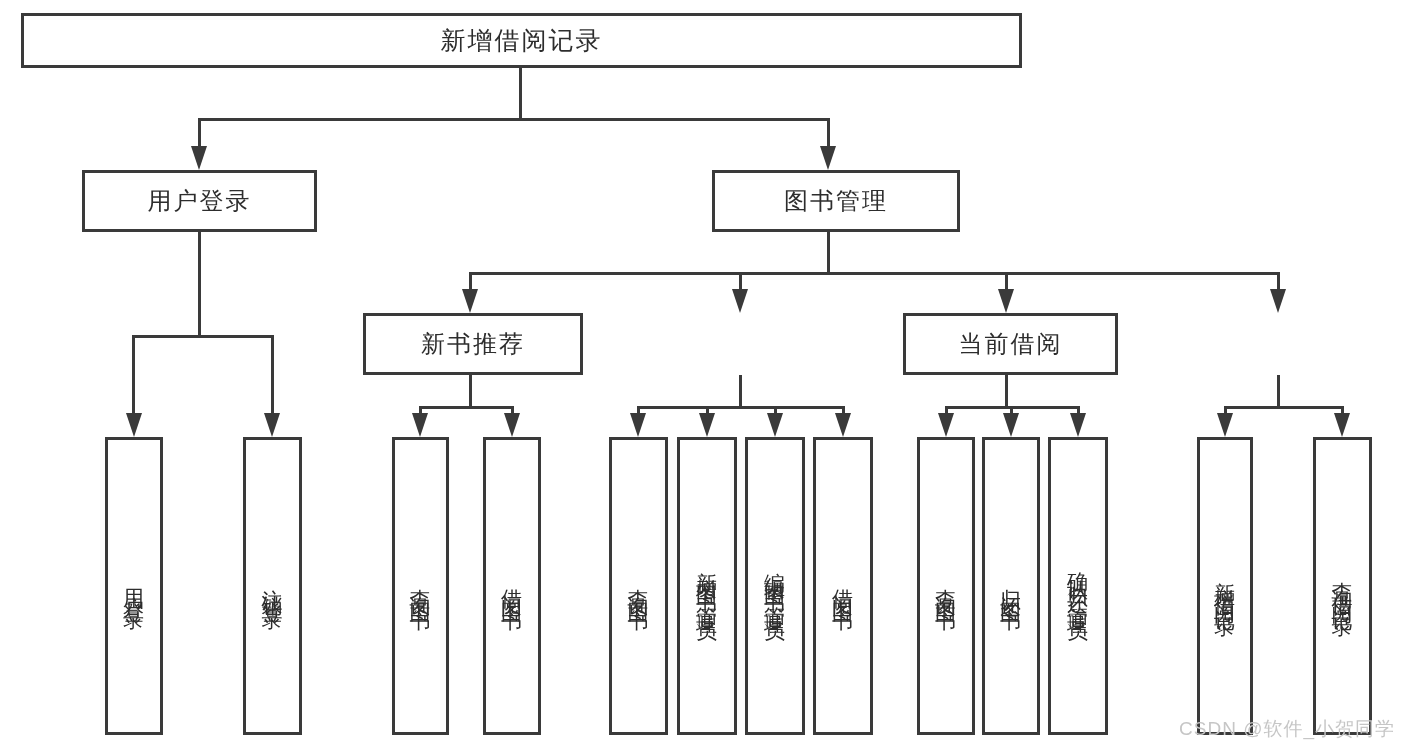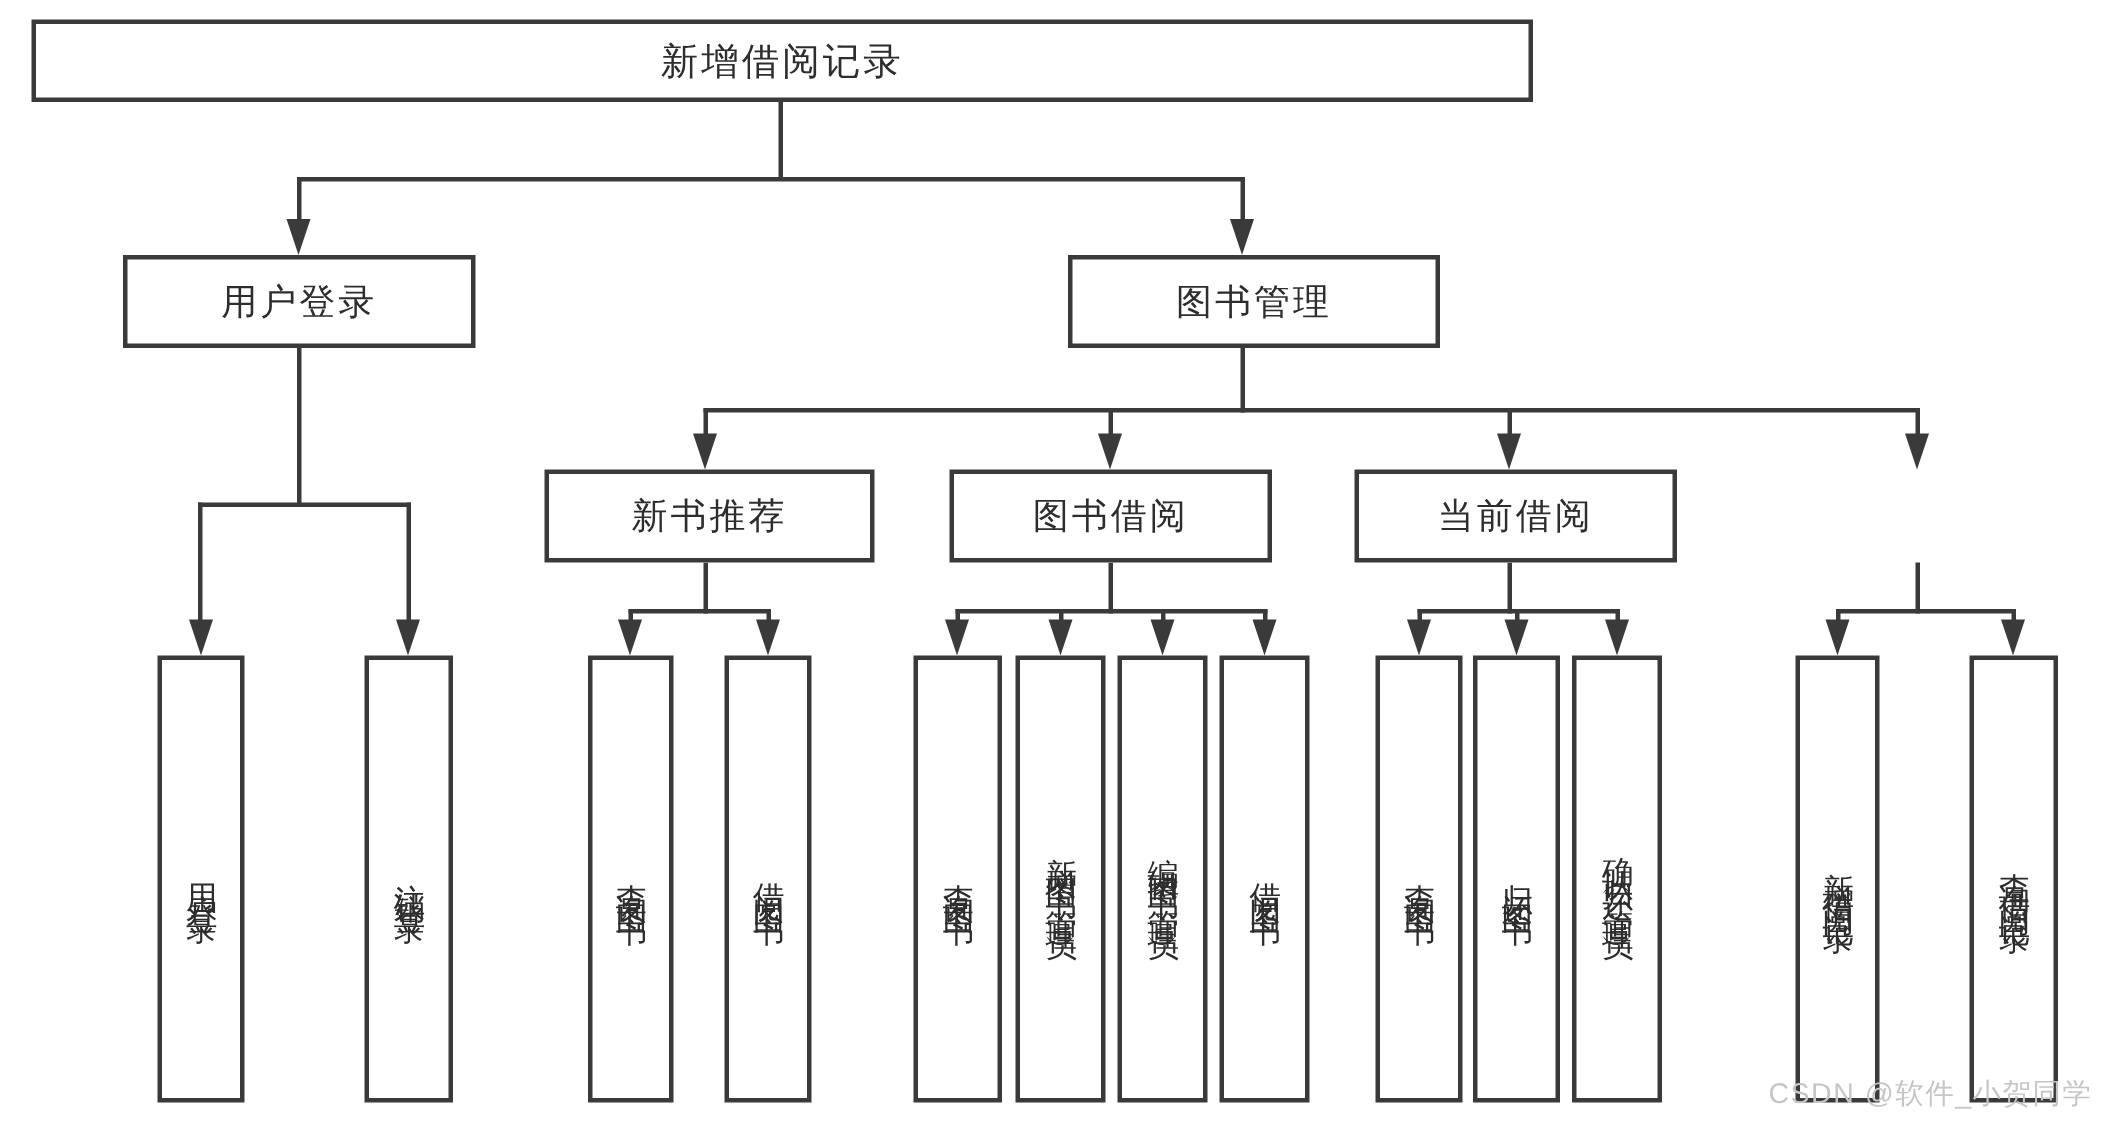--- a/index.html
+++ b/index.html
@@ -94,21 +94,20 @@
   <div class="arrow" style="left:1217px; top:413px;"></div>
   <div class="vline" style="left:1341px; top:406px; height:13px;"></div>
   <div class="arrow" style="left:1334px; top:413px;"></div>
 
   <div class="box rootbox" style="left:21px; top:13px; width:1001px; height:55px;">新增借阅记录</div>
 
   <div class="box hbox" style="left:82px; top:170px; width:235px; height:62px;">用户登录</div>
   <div class="box hbox" style="left:712px; top:170px; width:248px; height:62px;">图书管理</div>
 
   <div class="box hbox" style="left:363px; top:313px; width:220px; height:62px;">新书推荐</div>
-  <div class="box hbox" style="left:633px; top:313px; width:215px; height:62px;">图书借阅</div>
   <div class="box hbox" style="left:903px; top:313px; width:215px; height:62px;">当前借阅</div>
 
   <div class="box vbox" style="left:105px; top:437px; width:58px; height:298px;">用户登录</div>
   <div class="box vbox" style="left:243px; top:437px; width:59px; height:298px;">注销登录</div>
 
   <div class="box vbox" style="left:392px; top:437px; width:57px; height:298px;">查询图书</div>
   <div class="box vbox" style="left:483px; top:437px; width:58px; height:298px;">借阅图书</div>
 
   <div class="box vbox" style="left:609px; top:437px; width:59px; height:298px;">查询图书</div>
   <div class="box vbox" style="left:677px; top:437px; width:60px; height:298px;">新增图书（管理员）</div>

